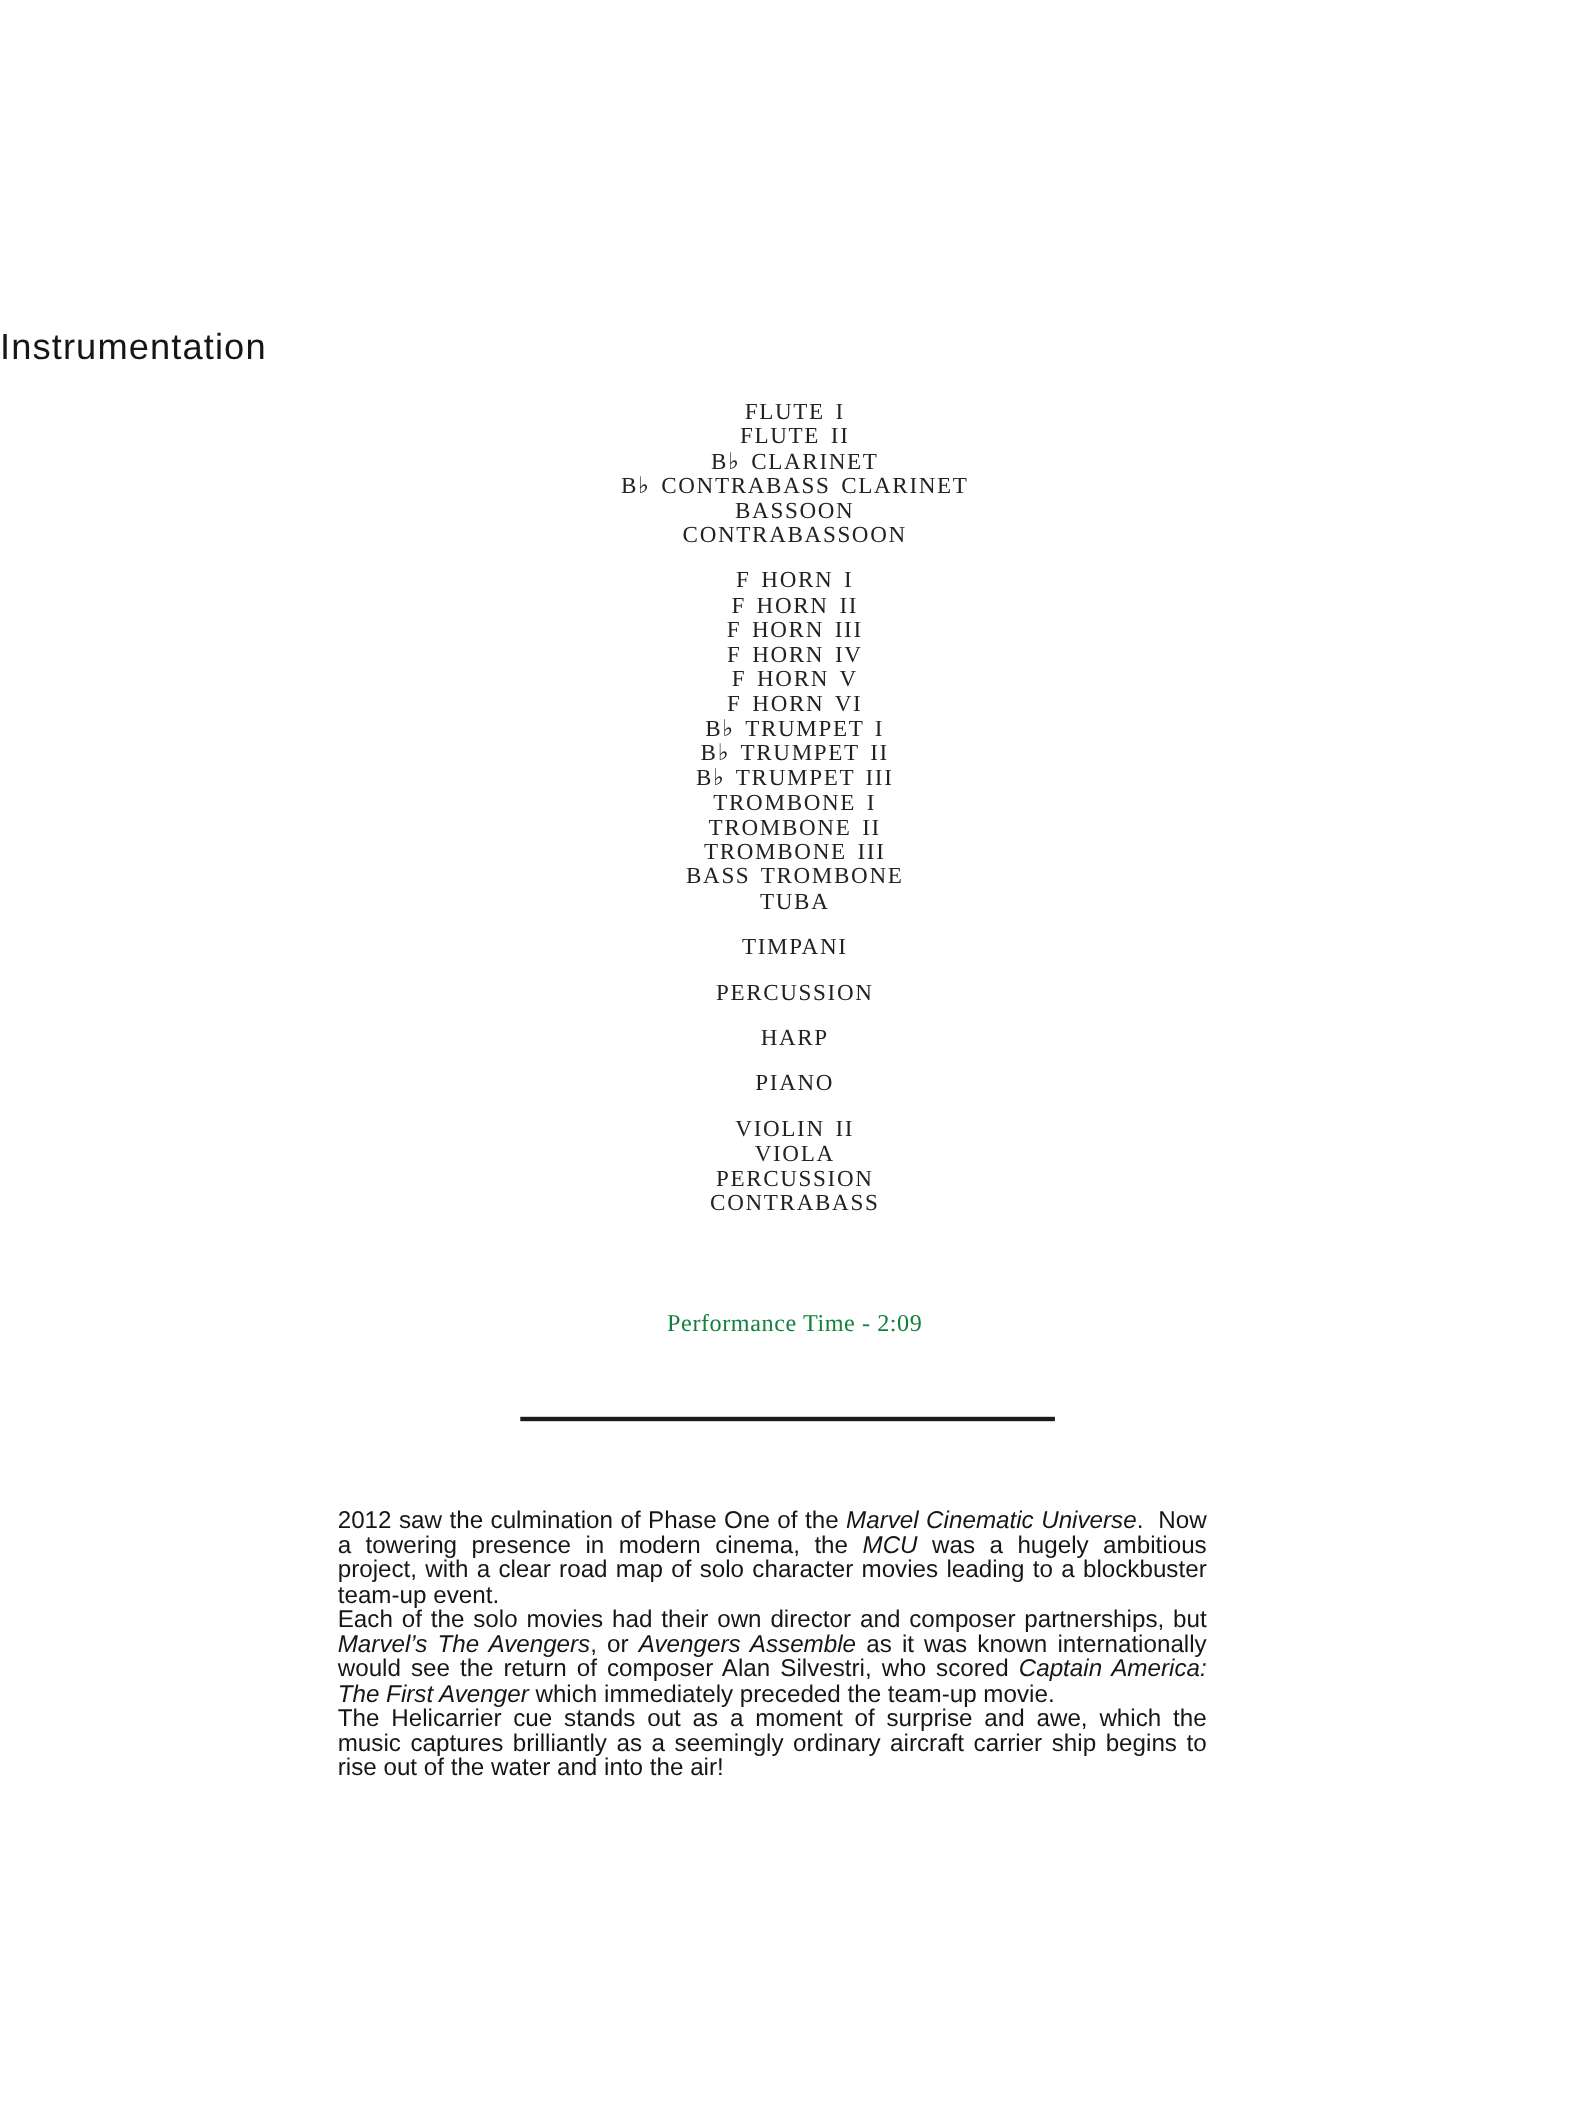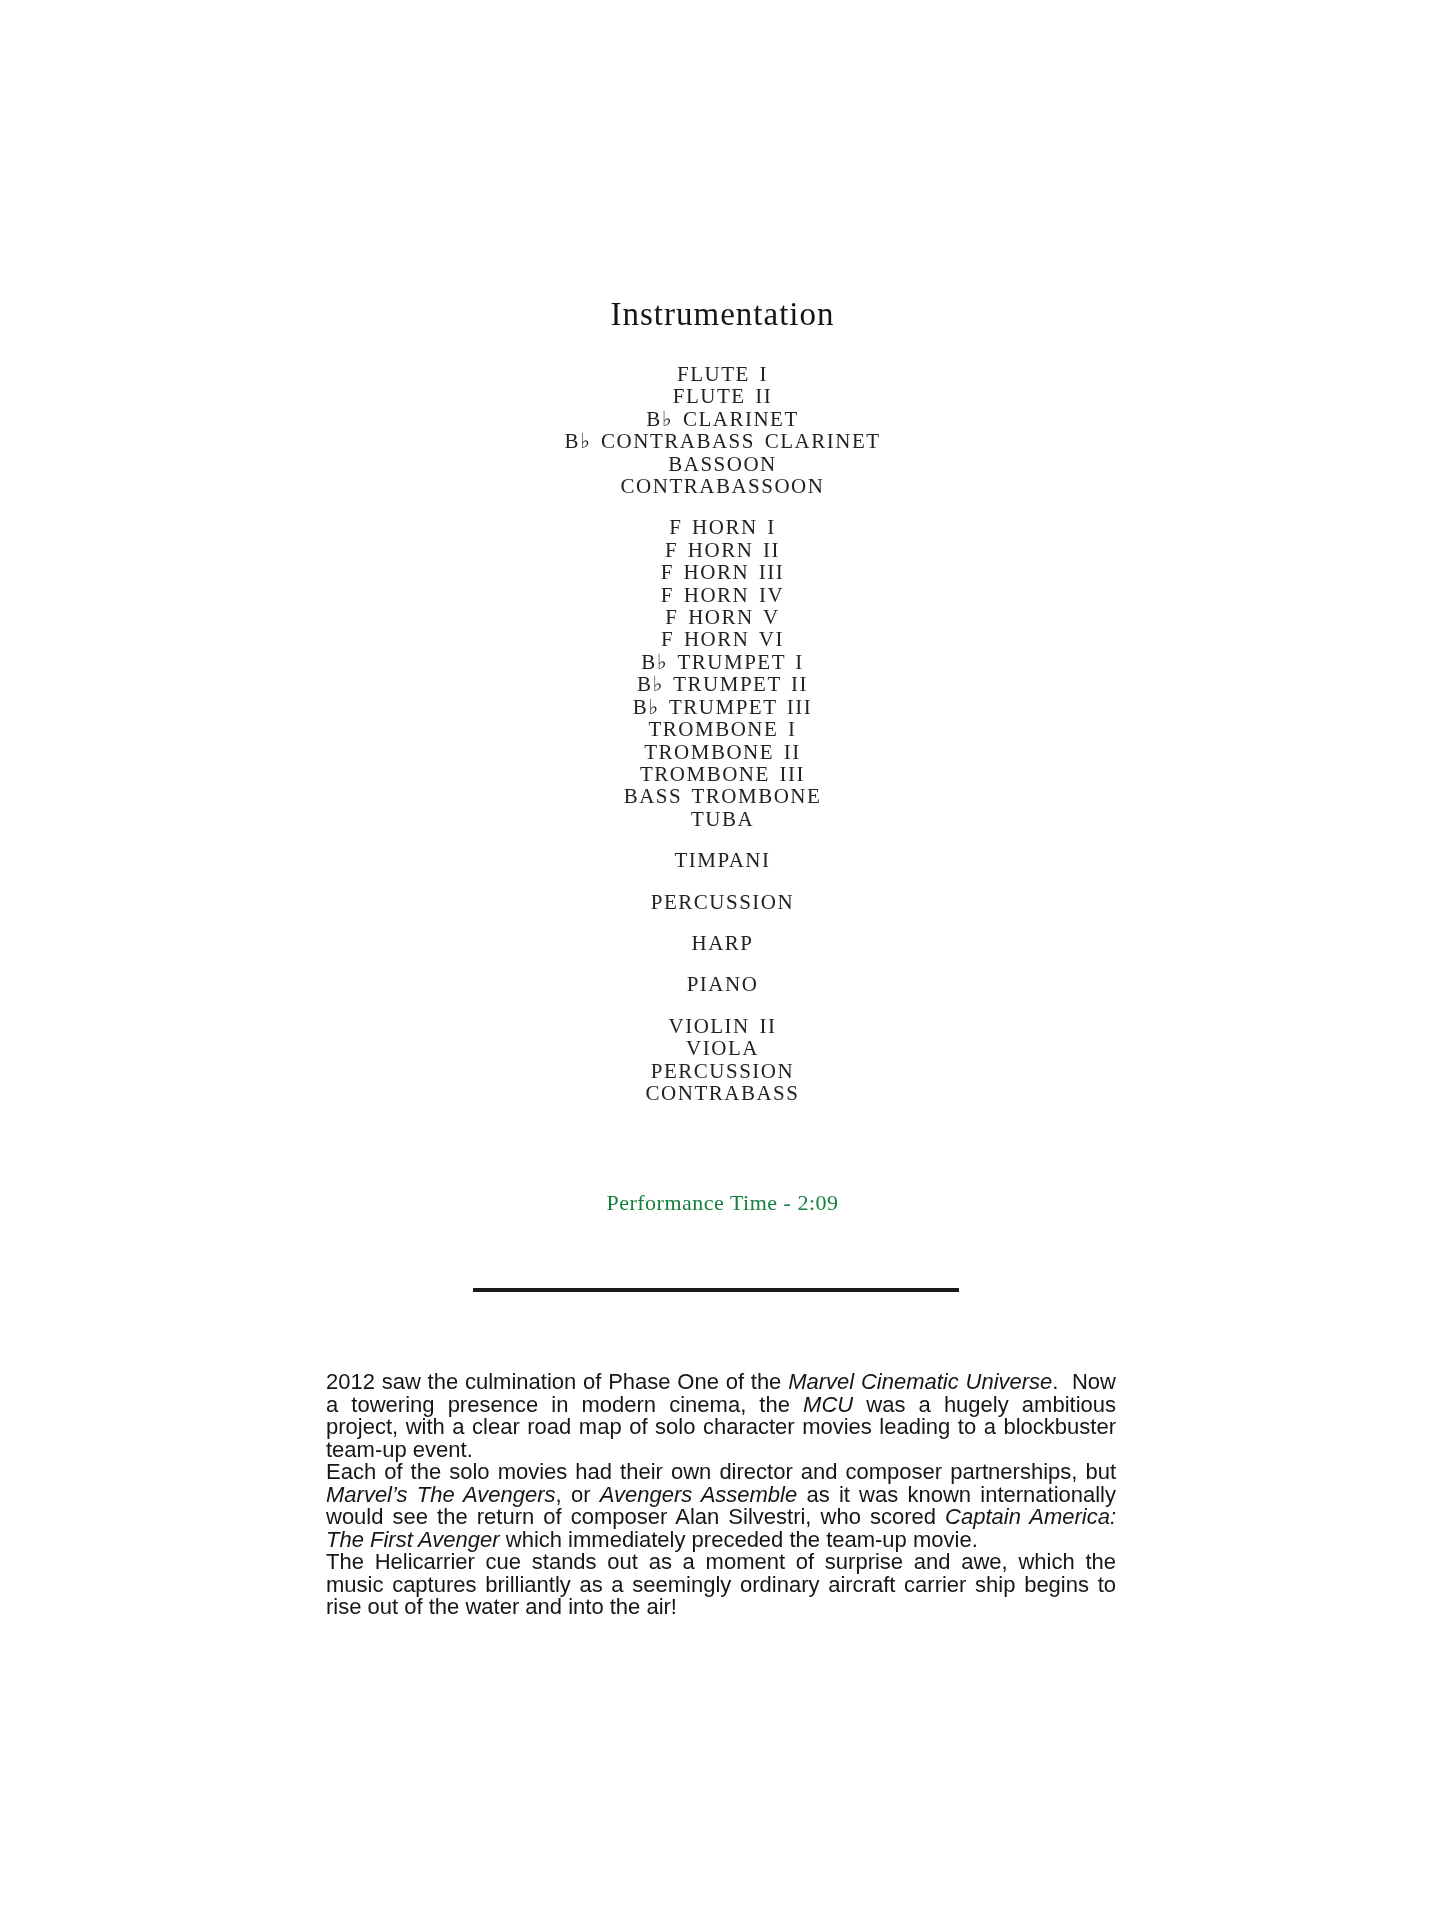--- a/index.html
+++ b/index.html
@@ -11,22 +11,21 @@
     background: #ffffff;
     color: #1b1b1b;
     overflow: hidden;
   }
 
   .title {
     position: absolute;
     top: 296px;
     left: 0;
     width: 100%;
-    text-align: center;
-    font-family: Liberation Serif, serif;
+    font-family: Liberation Sans, sans-serif;
     font-size: 33px;
     letter-spacing: 1px;
     color: #161616;
   }
 
   .instruments {
     position: absolute;
     top: 363px;
     left: 0;
     width: 100%;
@@ -65,21 +64,20 @@
 
   .notes {
     position: absolute;
     top: 1371px;
     left: 307px;
     width: 790px;
     font-family: "Liberation Sans", "DejaVu Sans", sans-serif;
     font-size: 22px;
     line-height: 22.5px;
     color: #161616;
-    margin-left: 19px;
   }
   .notes p { margin: 0; text-align: justify; }
   .it { font-style: italic; }
 </style>
 </head>
 <body>
 
 <div class="page">
 
   <div class="title">Instrumentation</div>

